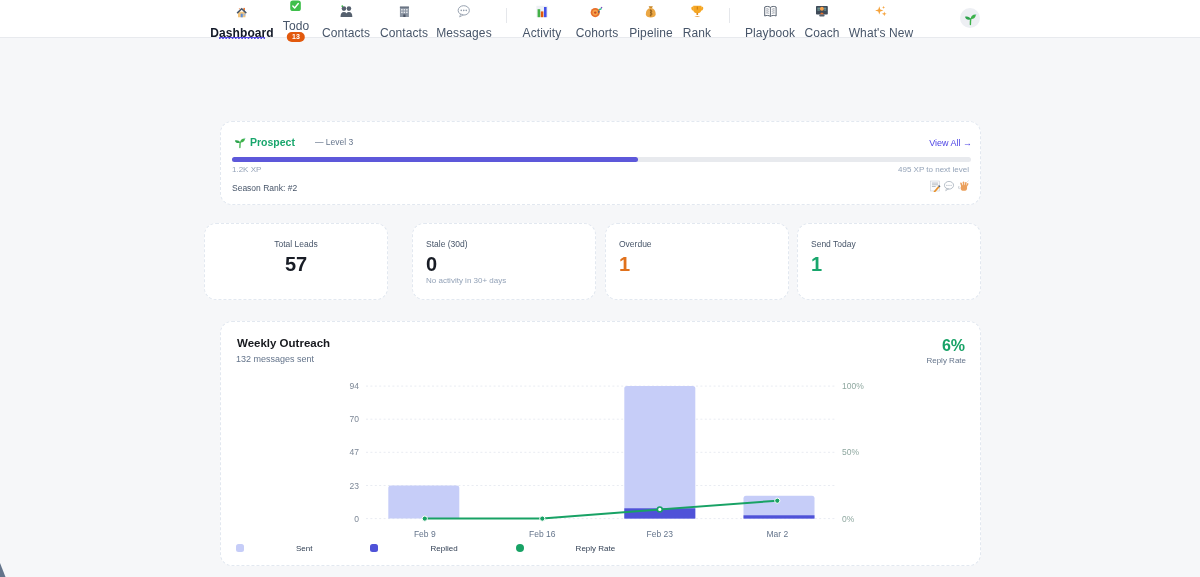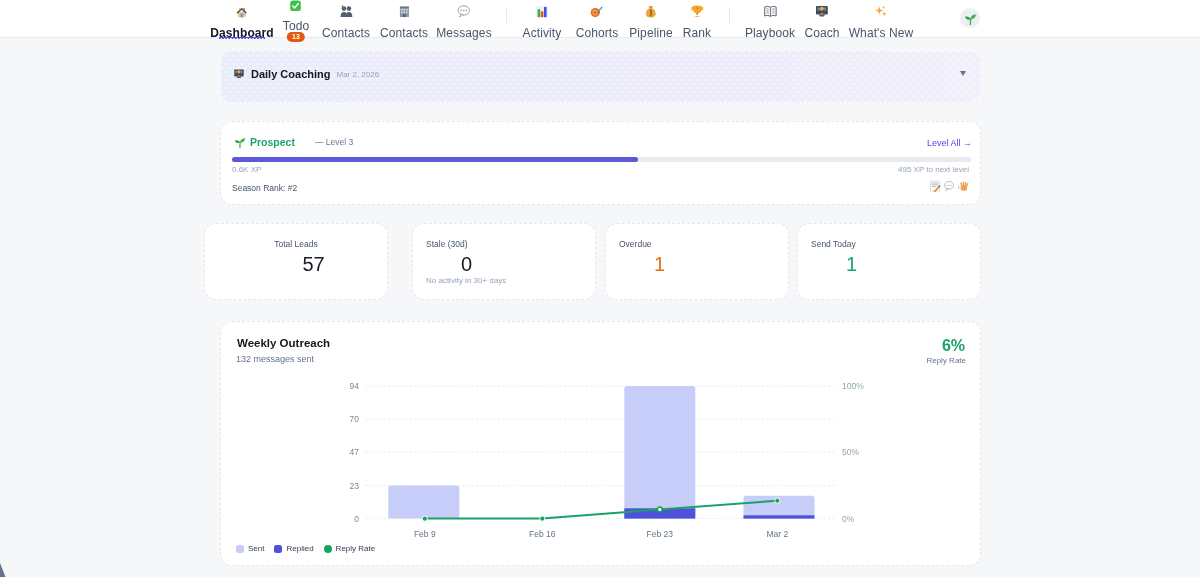--- a/index.html
+++ b/index.html
@@ -49,30 +49,30 @@
 .pfill { width:55%; height:100%; background:#5d58da; border-radius:3px; }
 .pxp { position:absolute; left:11px; top:43px; font-size:8px; color:#94a3b8; }
 .pxp2 { position:absolute; right:11px; top:43px; font-size:8px; color:#94a3b8; }
 .prank { position:absolute; left:11px; top:61px; font-size:8.5px; color:#475569; }
 .pemoji { position:absolute; right:11px; top:58px; display:flex; align-items:center; gap:2px; }
 
 
 .stat { position:absolute; top:223px; width:184px; height:77px; background:#fff;
   border:1px dashed #e2e8f0; border-radius:12px; padding:15px 13px 0 13px; }
 .slab { font-size:8.5px; color:#475569; }
-.snum { margin-top:6px; font-size:20px; font-weight:normal; color:#181c25; line-height:19px;margin-left:35px; }
+.snum { margin-top:6px; font-size:20px; font-weight:bold; color:#181c25; line-height:19px; }
 .snote { margin-top:2px; font-size:8px; color:#94a3b8; }
 
 
 #chart { left:220px; top:321px; width:761px; height:245px; }
 .ctitle { position:absolute; left:16px; top:15px; font-size:11.5px; font-weight:bold; color:#16181d; }
 .csub { position:absolute; left:15px; top:32px; font-size:9px; color:#64748b; }
 .crate { position:absolute; right:15px; top:15px; font-size:16px; font-weight:bold; color:#18a266; text-align:right; }
 .crlab { position:absolute; right:14px; top:34px; font-size:8px; color:#64748b; text-align:right; }
-.legend { position:absolute; left:15px; top:222px; display:flex; align-items:center; font-size:8px; color:#334155; }
+.legend { position:absolute; left:15px; top:222px; display:flex; font-size:8px; color:#334155;gap:48px; }
 .lsq { width:8px; height:8px; border-radius:2.5px; margin-right:4px; }
 .lci { width:8px; height:8px; border-radius:50%; margin-right:4px; }
 .legend > span.ltxt { margin-right:10px; }
 </style>
 </head>
 <body>
 <div id="page">
 
   <div id="nav">
     <div class="nitem active" style="left:242px;">
@@ -243,56 +243,37 @@
     <div class="avatar">
         <svg width="15" height="15" viewBox="0 0 14 14">
           <path d="M6.9 12.6 C6.9 10.4 6.9 8.8 7.3 7.2" stroke="#3db24b" stroke-width="1.3" fill="none" stroke-linecap="round"></path>
           <path d="M7.1 7.6 C6.4 5.6 4.4 4.8 1.9 5.4 C2.4 7.8 4.8 8.8 7.1 7.6 Z" fill="#2fa44e"></path>
           <path d="M7.2 7.4 C7.2 4.8 9.2 3.2 12.1 3.4 C11.8 6.2 9.6 7.8 7.2 7.4 Z" fill="#3db24b"></path>
           <circle cx="11.9" cy="3.3" r="0.6" fill="#8fd0cb"></circle>
         </svg>
       </div>
   </div>
 
-  <div class="card" id="daily">
-    <div class="drow">
-      <svg width="12" height="12" viewBox="0 0 15 15">
-          <rect x="1.6" y="2" width="11.8" height="8.6" rx="0.8" fill="#3f4a58"></rect>
-          <g stroke="#8fd0c2" stroke-width="0.8">
-            <path d="M3 4.2 h3"></path>
-            <path d="M3 6 h2.4"></path>
-            <path d="M9.6 4.2 h2.2"></path>
-            <path d="M9.8 6 h2"></path>
-          </g>
-          <circle cx="7.5" cy="4.8" r="2" fill="#f5a34d"></circle>
-          <path d="M5.4 10.6 q2.1 -4 4.2 0 z" fill="#e8702a"></path>
-          <rect x="4.8" y="10.6" width="5.4" height="1.8" rx="0.9" fill="#55606e"></rect>
-        </svg>
-      <span class="dtitle">Daily Coaching</span>
-      <span class="ddate">Mar 2, 2026</span>
-    </div>
-    <div class="tri" style="left:739px; top:19.5px;"></div>
-  </div>
 
   <div class="card" id="prospect">
     <div class="prow1">
       <svg width="14" height="14" viewBox="0 0 14 14">
           <path d="M6.9 12.6 C6.9 10.4 6.9 8.8 7.3 7.2" stroke="#3db24b" stroke-width="1.3" fill="none" stroke-linecap="round"></path>
           <path d="M7.1 7.6 C6.4 5.6 4.4 4.8 1.9 5.4 C2.4 7.8 4.8 8.8 7.1 7.6 Z" fill="#2fa44e"></path>
           <path d="M7.2 7.4 C7.2 4.8 9.2 3.2 12.1 3.4 C11.8 6.2 9.6 7.8 7.2 7.4 Z" fill="#3db24b"></path>
           <circle cx="11.9" cy="3.3" r="0.6" fill="#8fd0cb"></circle>
         </svg>
       <span class="pname">Prospect</span>
       <span class="plevel">— Level 3</span>
     </div>
-    <div class="viewall">Level All →</div>
+    <div class="viewall">View All →</div>
     <div class="ptrack">
         <div class="pfill"></div>
       </div>
-    <div class="pxp">0.6K XP</div>
+    <div class="pxp">1.2K XP</div>
     <div class="pxp2">495 XP to next level</div>
     <div class="prank">Season Rank: #2</div>
     <div class="pemoji">
       <svg width="12" height="12" viewBox="0 0 14 14">
           <rect x="1.6" y="1.2" width="10.8" height="11.6" fill="#fbfbfc" stroke="#c9ced6" stroke-width="0.7"></rect>
           <g stroke="#9aa2ae" stroke-width="0.8">
             <path d="M3.4 3.6 h7.2"></path>
             <path d="M3.4 5.6 h7.2"></path>
             <path d="M3.4 7.6 h4.4"></path>
           </g>

